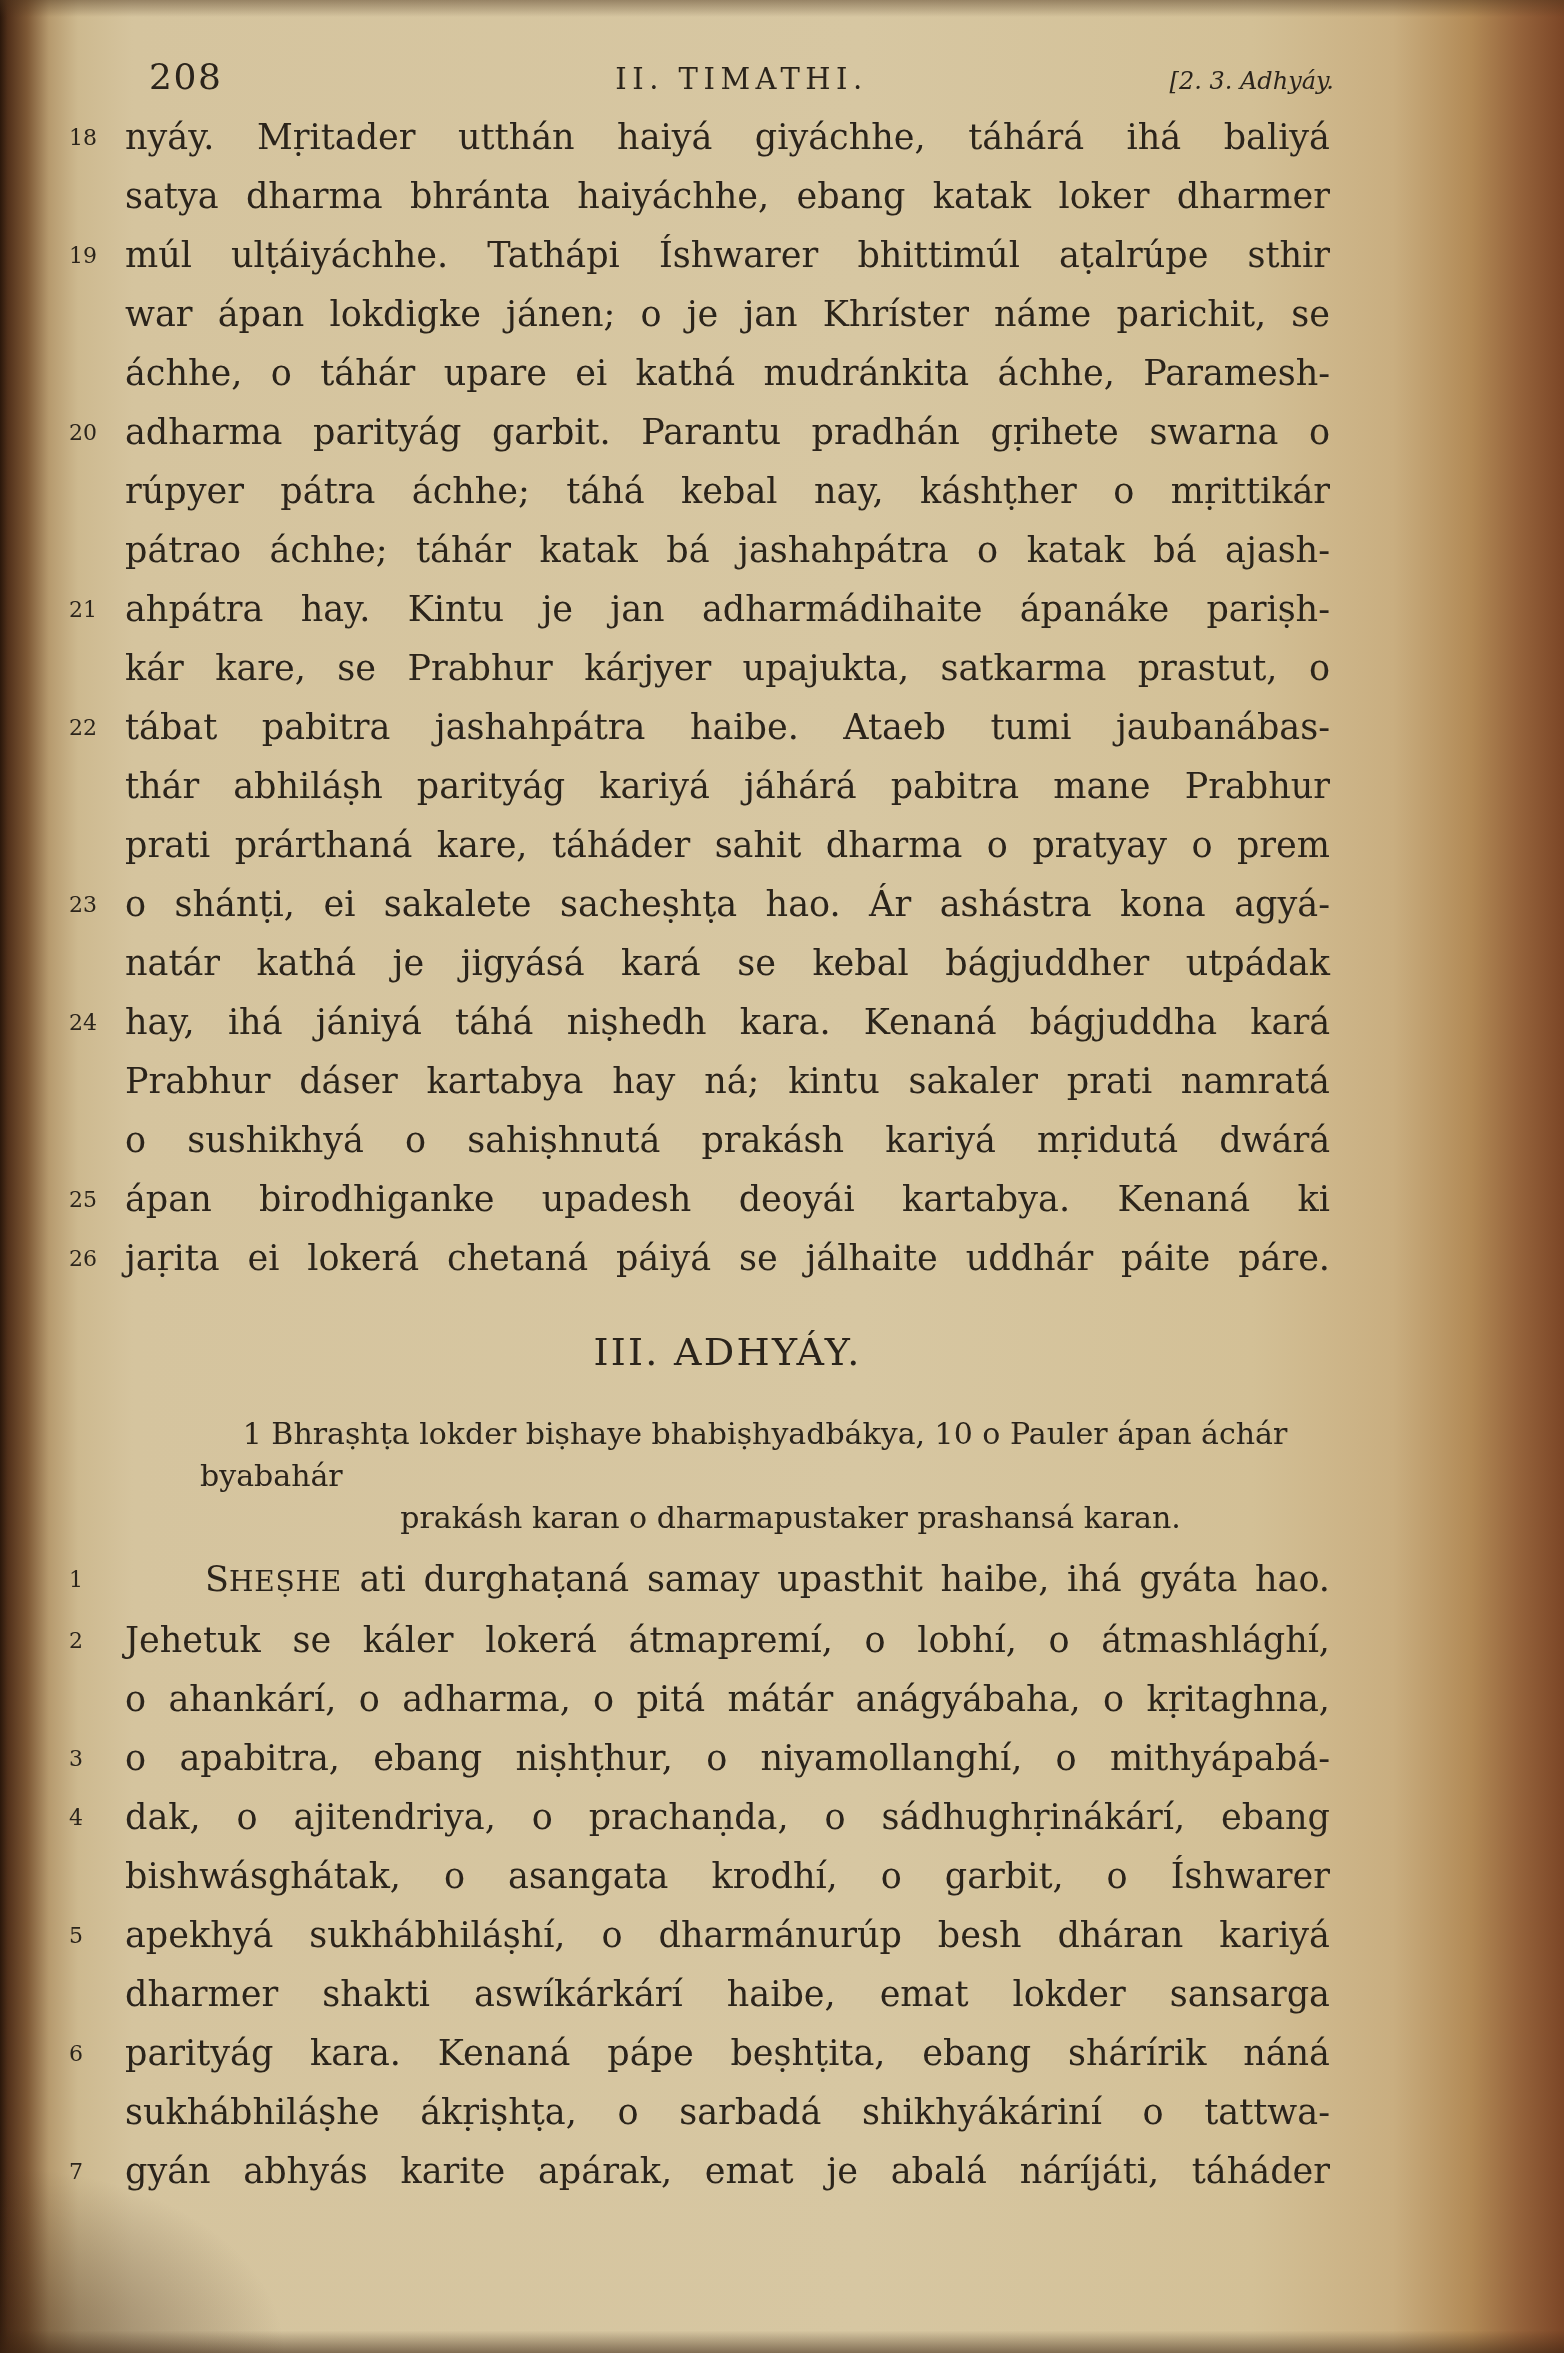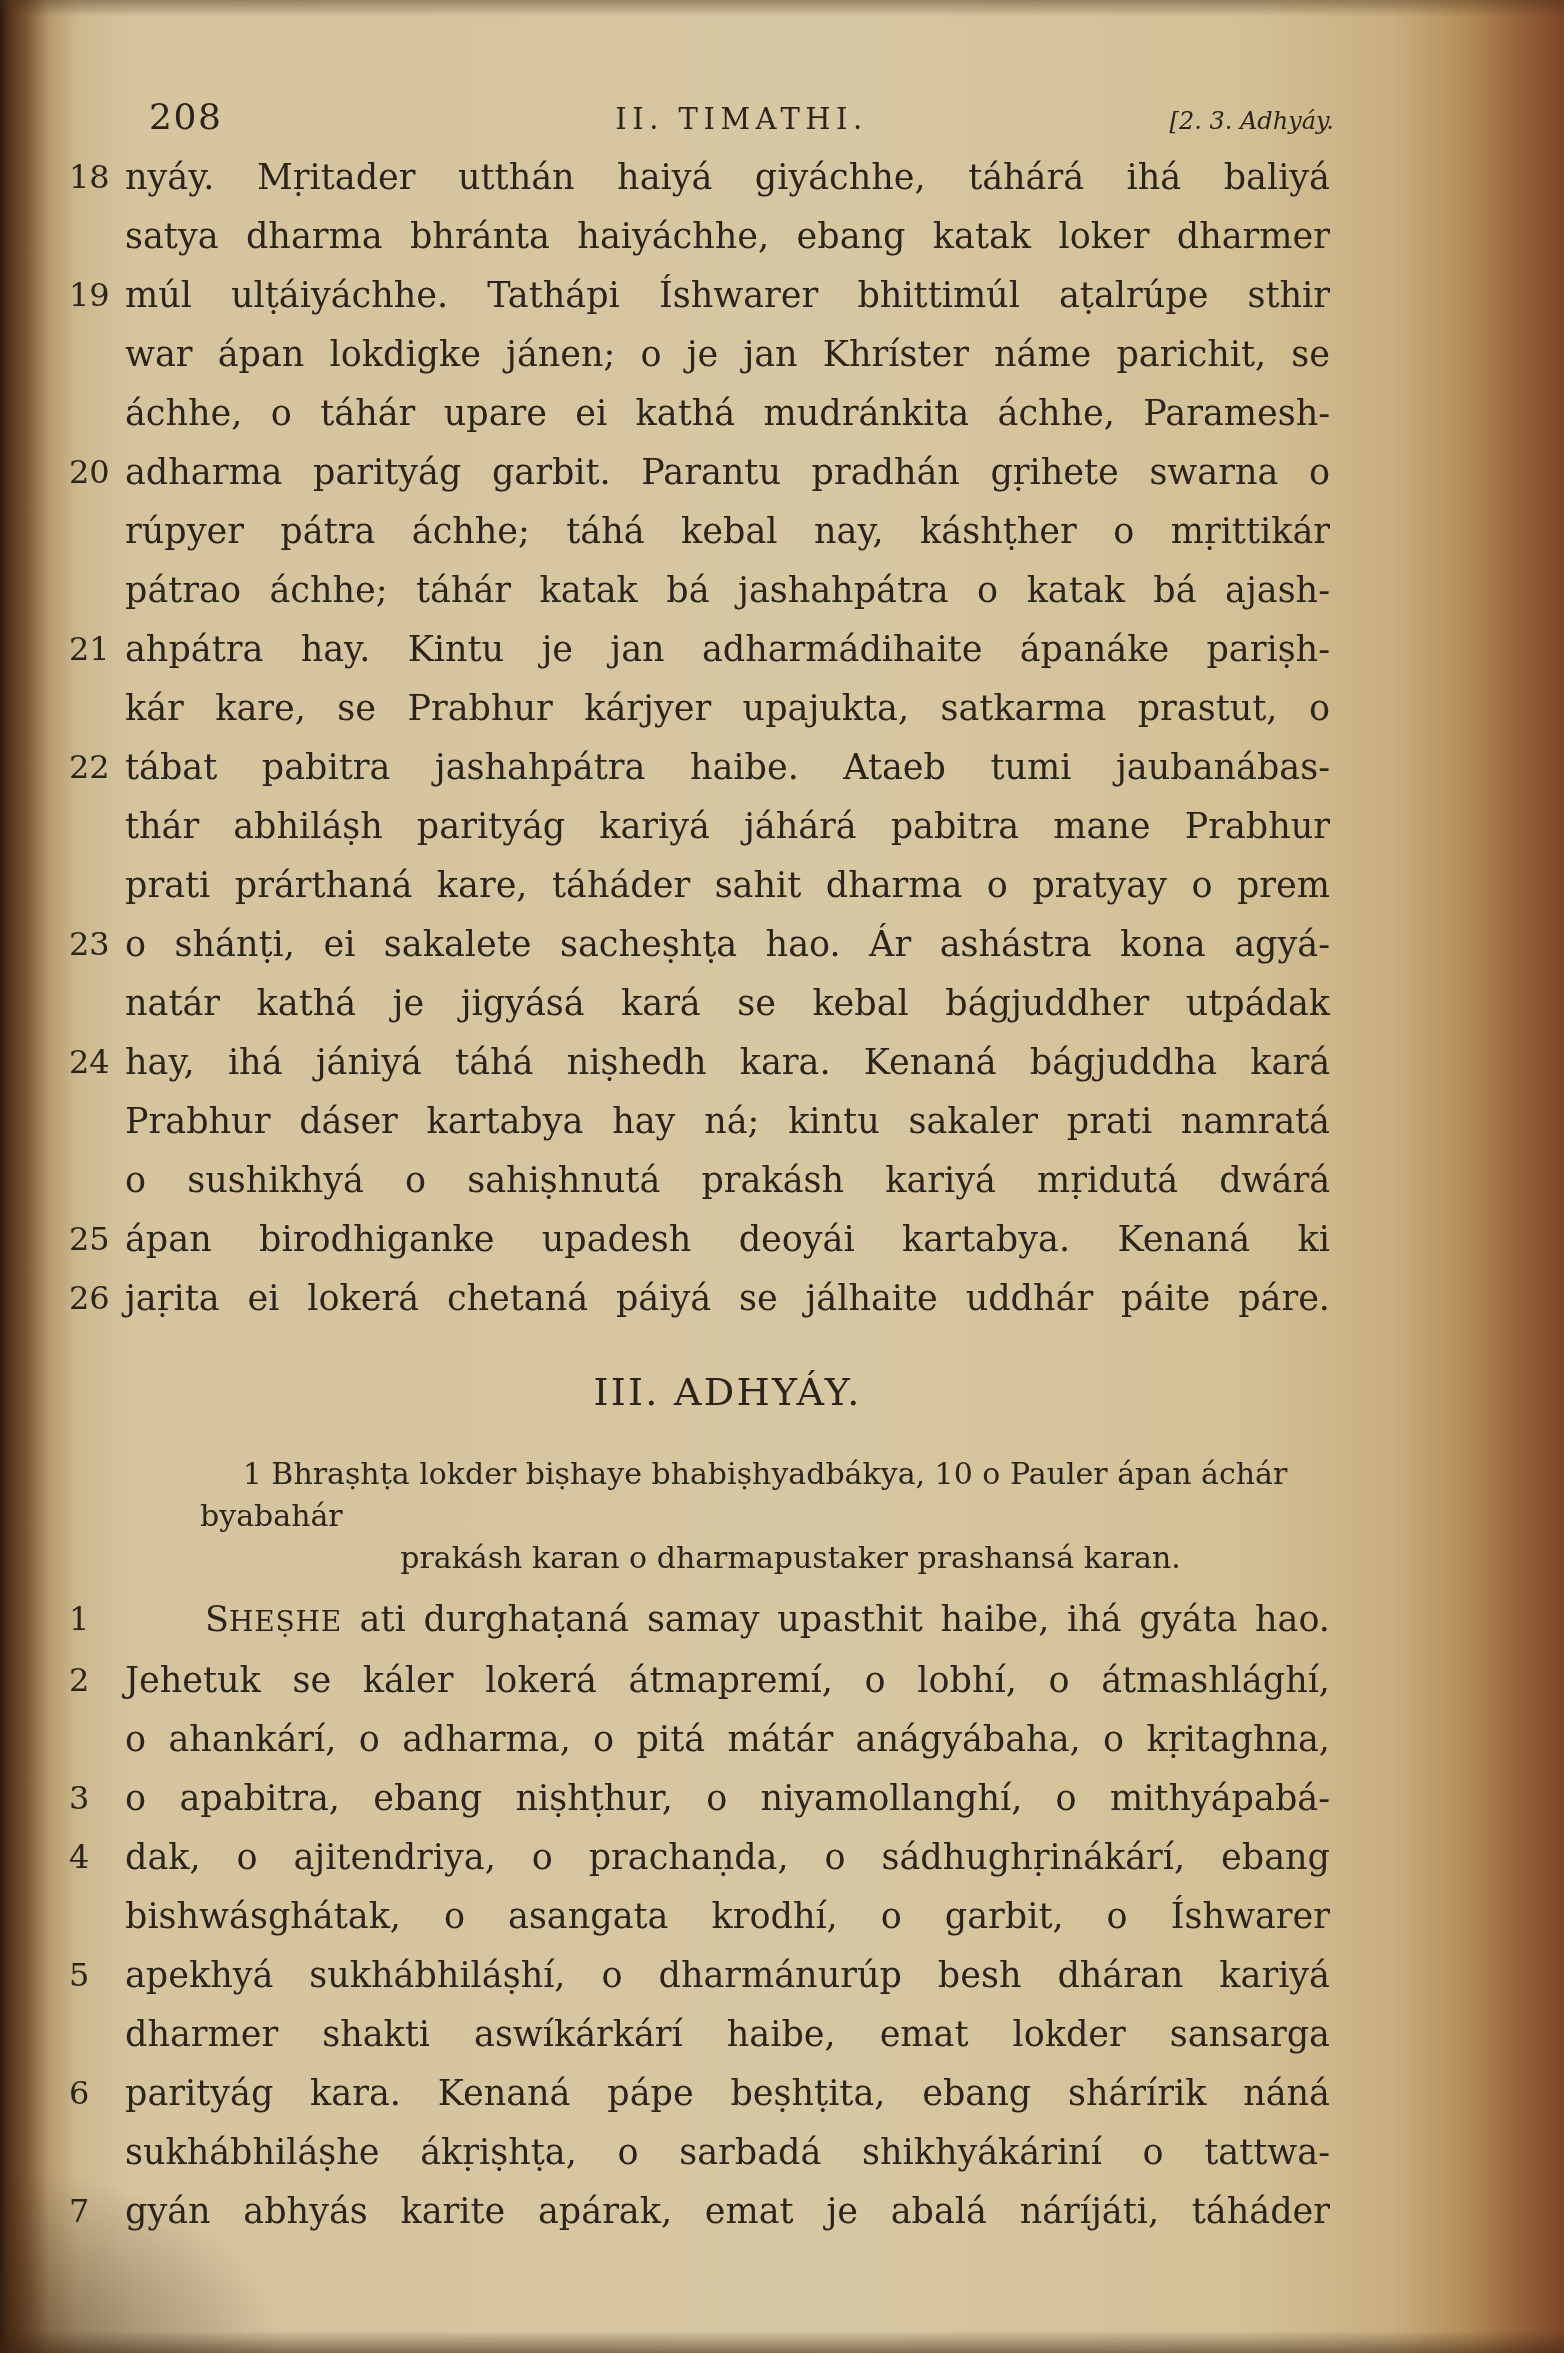--- a/index.html
+++ b/index.html
@@ -18,41 +18,41 @@
         #2a170b 0px, #51301a 7.8px, #7d5835 27px, #b69a6e 49px,
         #cdb98f 78px, #d5c49e 133px, #d7c7a2 55%, #d3c096 80%,
         #c9ae80 89%, #b28a56 94%, #96643c 97%, #7b4526 100%);
   }
   .header {
     margin: 56px 231px 0 149px;
     display: grid;
     grid-template-columns: 1fr auto 1fr;
     align-items: baseline;
   }
-  .pagenum  { justify-self: start; font-size: 36px; letter-spacing: 1.6px; margin-top: 40px; }
+  .pagenum  { justify-self: start; font-size: 36px; letter-spacing: 1.6px; }
   .runtitle { justify-self: center; font-size: 29px; letter-spacing: 5.5px; }
   .chapref  { justify-self: end; font-size: 24px; font-style: italic; }
 
   .textblock { margin: 11px 235px 0 0; }
   .line {
     position: relative;
     padding-left: 125px;
     font-size: 35px;
     line-height: 59px;
     text-align: justify;
     text-align-last: justify;
     white-space: normal;
   }
   .line.nojust { text-align: left; text-align-last: auto; }
   .vnum {
     position: absolute;
     left: 69px;
     width: 45px;
     text-align: left;
-    font-size: 32px;
+    font-size: 22px;
   }
   #ch3-lines .line.indent { padding-left: 205px; }
 
   .chapter-heading {
     margin: 42px 235px 0 125px;
     text-align: center;
     font-size: 38px;
     font-weight: normal;
     letter-spacing: 2.3px;
   }

